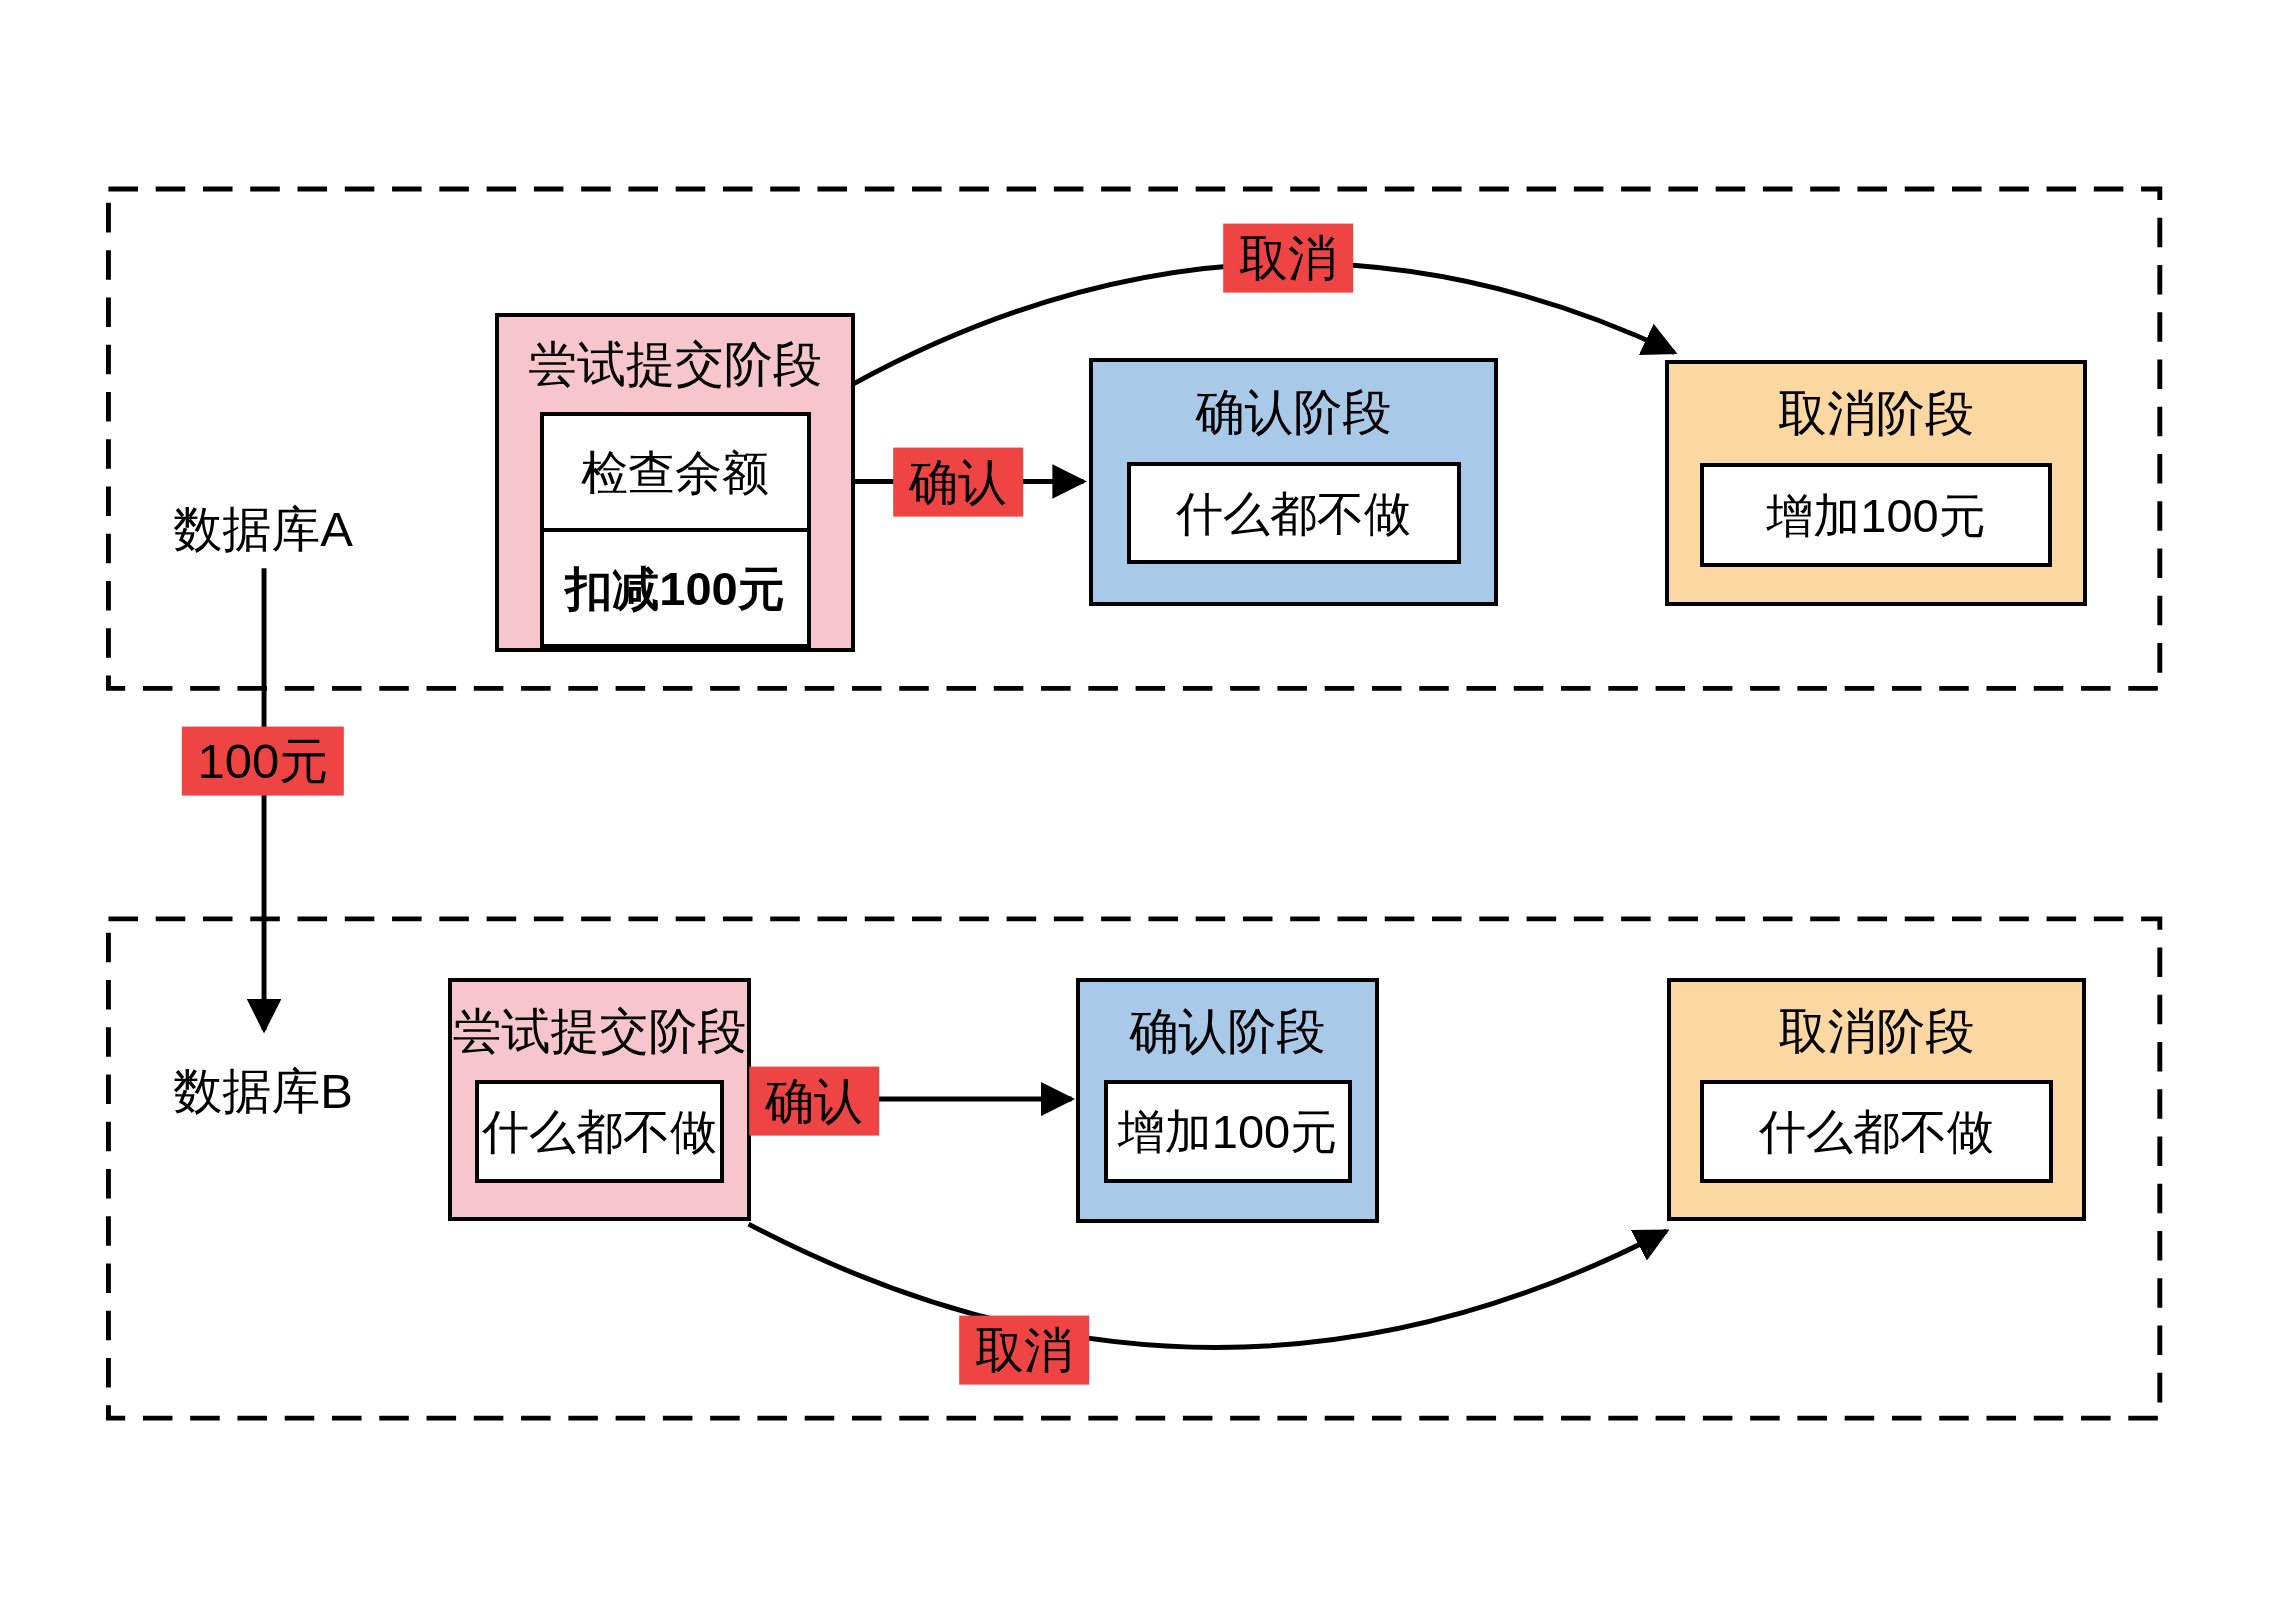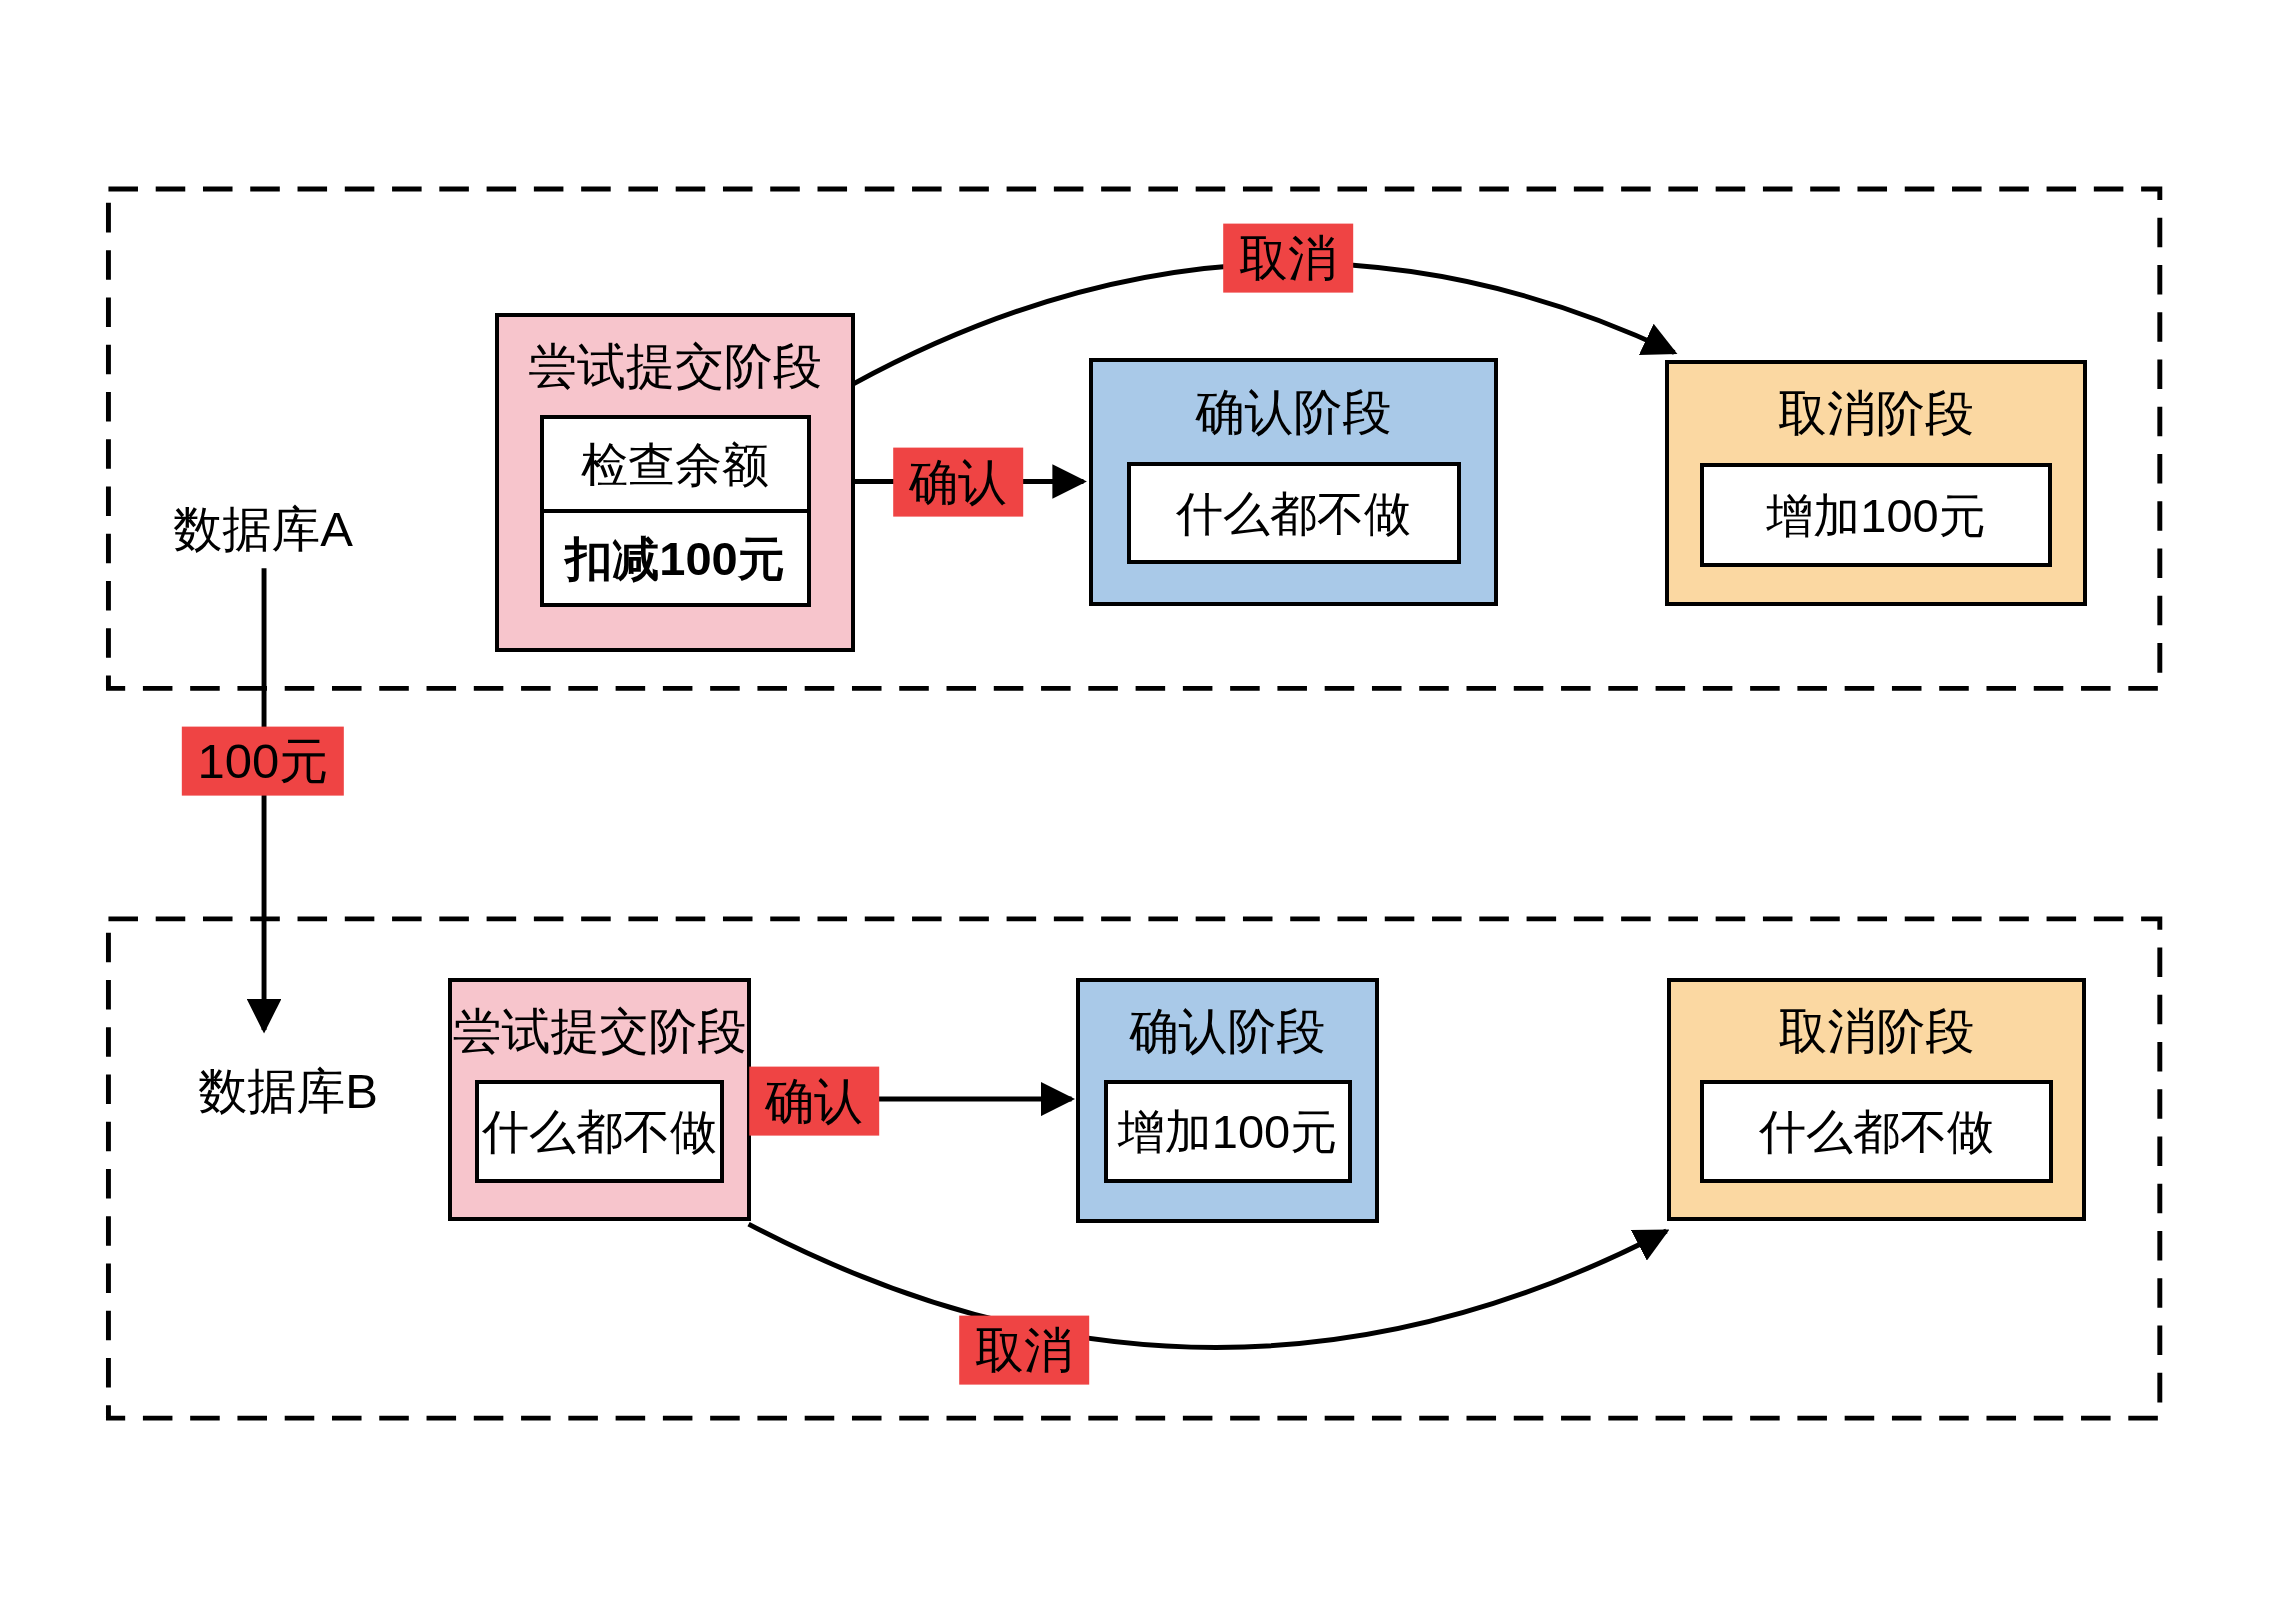--- a/index.html
+++ b/index.html
@@ -23,21 +23,21 @@
   .step{
     display:flex;align-items:center;justify-content:center;
     font-size:47px;line-height:1;white-space:nowrap;
   }
   .step + .step{border-top:4.9px solid #000;font-weight:bold;}
 
   
   #stage-try-a{left:495px;top:313px;width:360px;height:339px;}
   #stage-try-a .stage-title{height:98px;}
   #stage-try-a .steps{width:271px;}
-  #stage-try-a .step{height:90px;}
+  #stage-try-a .step{height:112px;}
 
   #stage-confirm-a{left:1089px;top:358px;width:409px;height:248px;}
   #stage-confirm-a .stage-title{height:100px;}
   #stage-confirm-a .steps{width:334px;}
   #stage-confirm-a .step{height:94px;}
 
   #stage-cancel-a{left:1665px;top:360px;width:422px;height:246px;}
   #stage-cancel-a .stage-title{height:99px;}
   #stage-cancel-a .steps{width:352px;}
   #stage-cancel-a .step{height:96px;}
@@ -56,21 +56,21 @@
   #stage-cancel-b{left:1667px;top:978px;width:419px;height:243px;}
   #stage-cancel-b .stage-title{height:98px;}
   #stage-cancel-b .steps{width:353px;}
   #stage-cancel-b .step{height:95px;}
 
   .db-label{
     position:absolute;transform:translate(-50%,-50%);
     font-size:49px;line-height:1;white-space:nowrap;
   }
   #db-a{left:263px;top:529px;}
-  #db-b{left:263px;top:1091px;margin-left:25px;}
+  #db-b{left:263px;top:1091px;}
 
   .edge-label{
     position:absolute;transform:translate(-50%,-50%);
     background:#ef4444;padding:9.9px 15.8px;
     font-size:49px;line-height:1;white-space:nowrap;
   }
   #label-transfer{left:263px;top:761px;}
   #label-confirm-a{left:958px;top:482px;}
   #label-cancel-a{left:1288px;top:258px;}
   #label-confirm-b{left:814px;top:1101px;}

